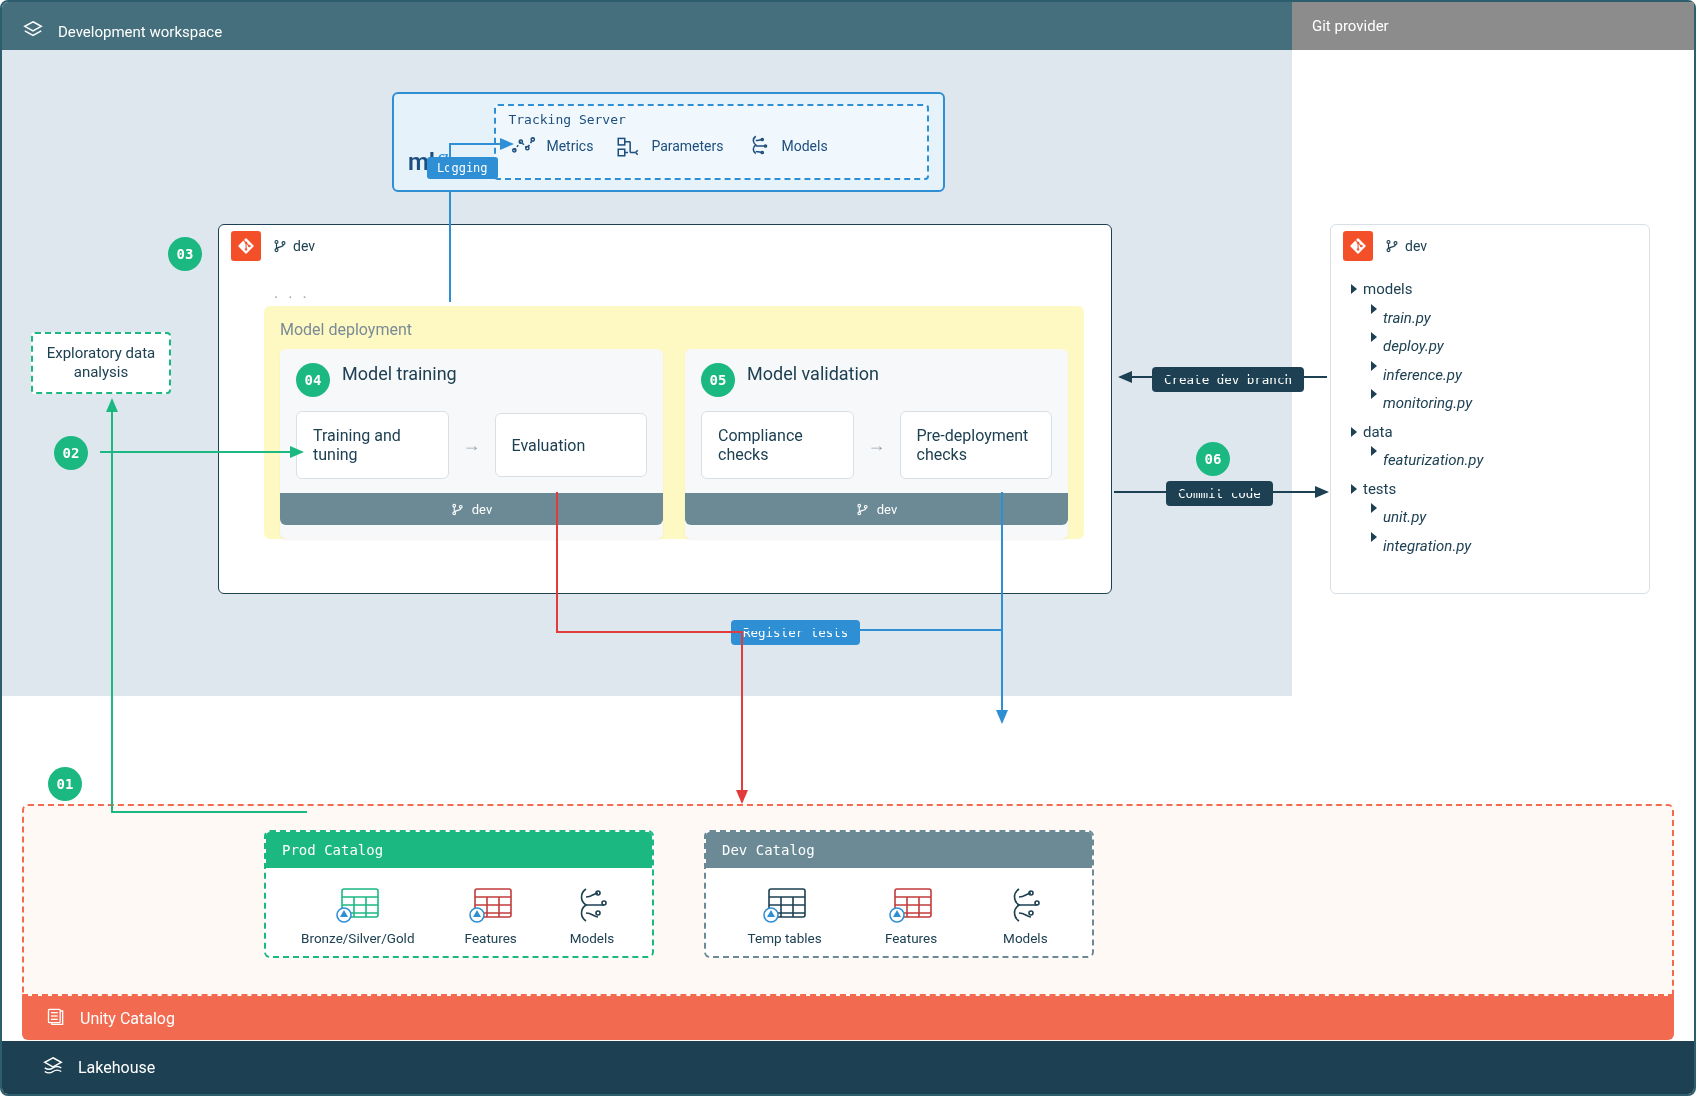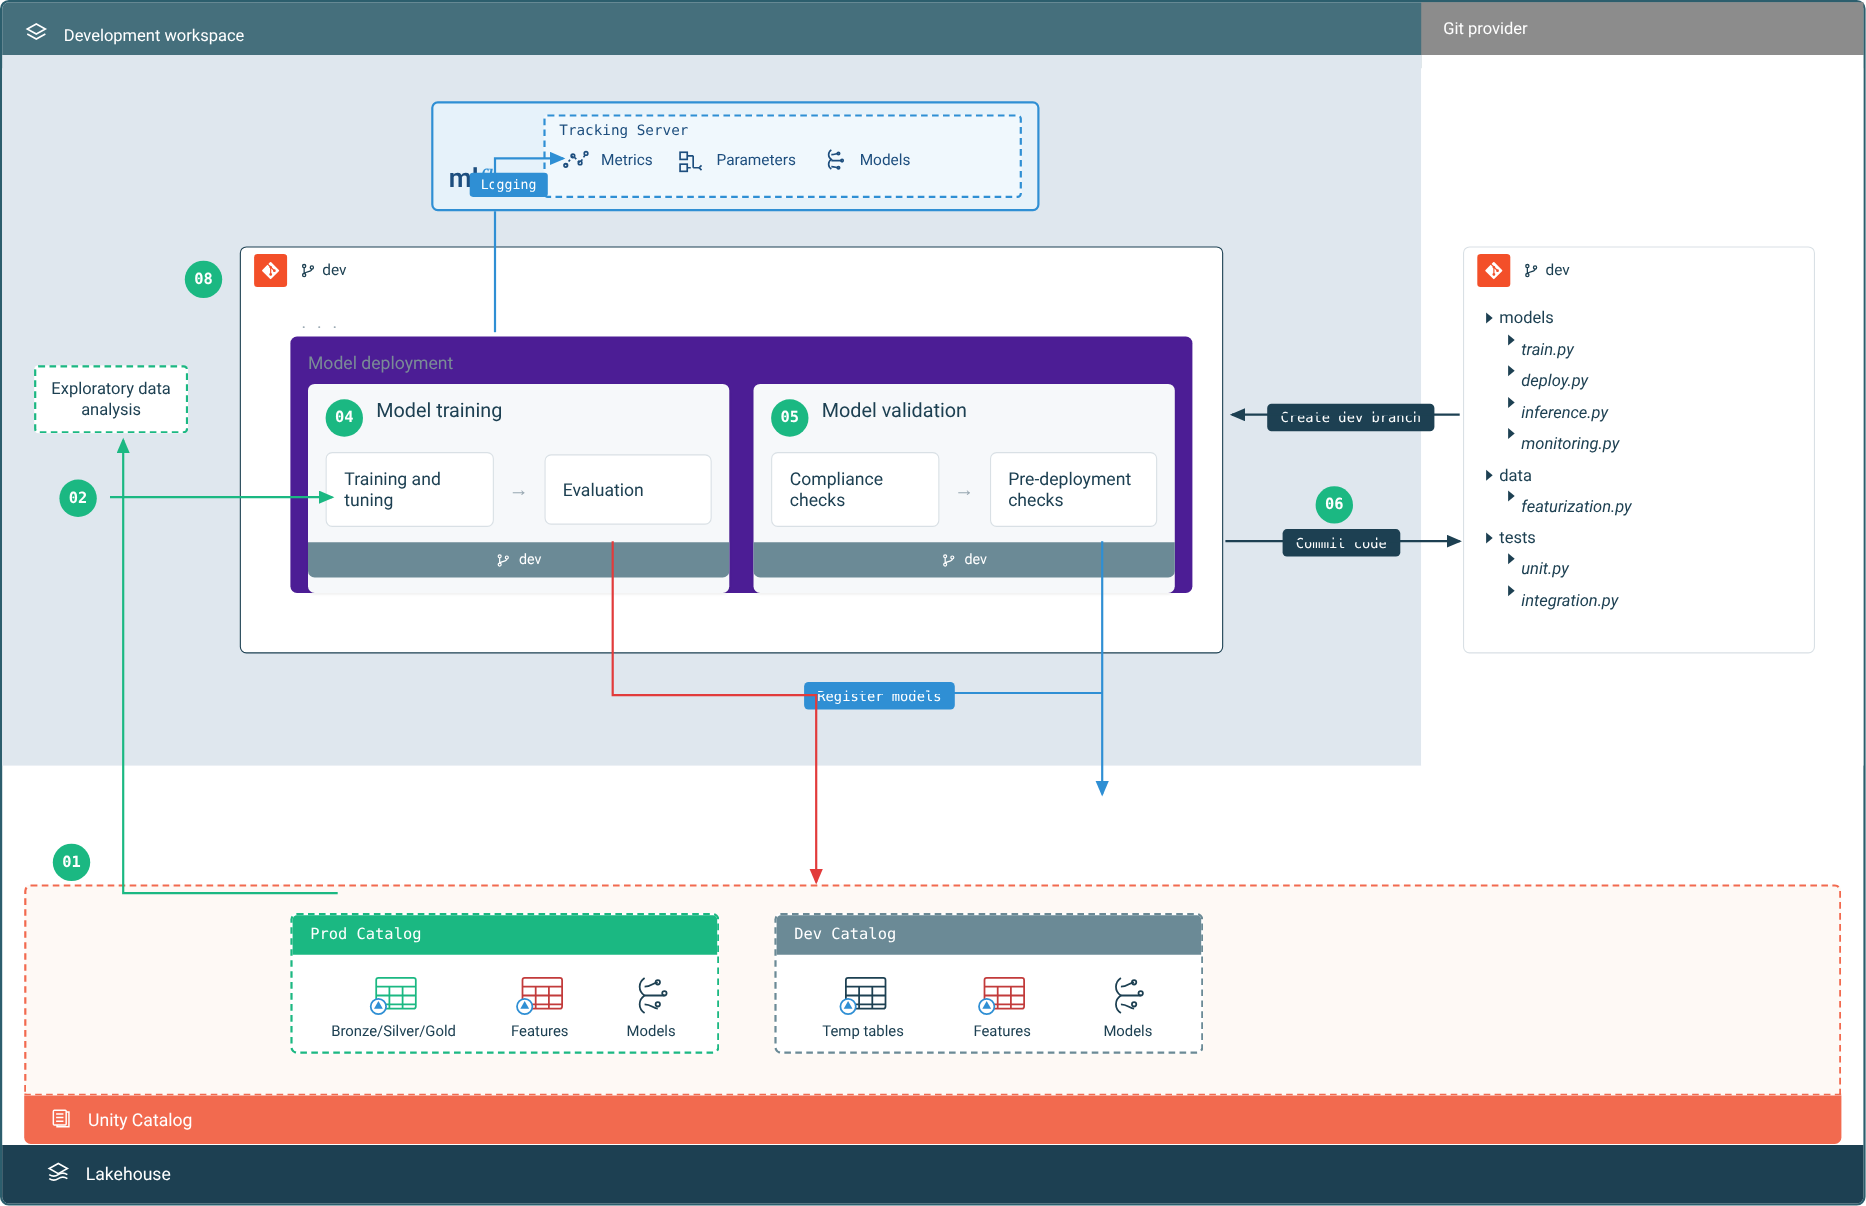--- a/index.html
+++ b/index.html
@@ -44,21 +44,21 @@
 
 .repo-panel { position: absolute; left: 216px; top: 222px; width: 894px; height: 370px; background: #fff; border: 1px solid #1d4052; border-radius: 6px; }
 .repo-header { height: 42px; display: flex; align-items: center; padding: 0 12px; gap: 12px; border-bottom: 1px solid transparent; }
 .git-logo { width: 30px; height: 30px; background: #f34f29; border-radius: 3px; display: flex; align-items: center; justify-content: center; }
 .git-logo svg { width: 18px; height: 18px; }
 .branch-label { display: flex; align-items: center; gap: 6px; color: #1d4052; font-family: 'SF Mono', Menlo, monospace; font-size: 14px; }
 
 
 .card-stack { position: absolute; left: 45px; top: 58px; width: 820px; }
 .dots { color: #9aa9b3; letter-spacing: 3px; font-size: 16px; margin-bottom: 4px; margin-left: 10px; }
-.deploy-card { background: #4c1d95; border-radius: 6px; padding: 14px 16px 0 16px; position: relative; }
+.deploy-card { background: #fef9c3; border-radius: 6px; padding: 14px 16px 0 16px; position: relative; }
 .deploy-title { color: #7a8b96; font-size: 16px; margin-bottom: 10px; }
 .two-subpanels { display: flex; gap: 22px; }
 .subpanel { flex: 1; background: #f6f8fa; border-radius: 6px; padding: 14px 16px; box-shadow: 0 1px 2px rgba(0,0,0,0.05); }
 .subpanel-header { display: flex; gap: 12px; margin-bottom: 14px; }
 .step-badge-inline { width: 34px; height: 34px; border-radius: 50%; background: #1bb882; color: #fff; display: flex; align-items: center; justify-content: center; font-family: 'SF Mono', Menlo, monospace; font-size: 14px; font-weight: 600; }
 .subpanel-title { font-size: 18px; color: #1d4052; }
 .subpanel-boxes { display: flex; gap: 14px; align-items: center; }
 .task-box { flex: 1; background: #fff; border: 1px solid #d9e0e5; border-radius: 6px; padding: 14px 16px; font-size: 16px; color: #1d4052; min-height: 64px; display: flex; align-items: center; }
 .arrow-small { color: #9aa9b3; font-size: 18px; }
 .subpanel-footer { margin-top: 14px; height: 32px; background: #6b8a96; margin-left: -16px; margin-right: -16px; border-radius: 0 0 6px 6px; display: flex; align-items: center; justify-content: center; gap: 8px; color: #fff; font-family: 'SF Mono', Menlo, monospace; font-size: 13px; }
@@ -167,21 +167,21 @@
             </span>
           <span>Models</span>
         </div>
       </div>
     </div>
   </div>
   <div class="logging-badge">Logging</div>
 
   <div class="step-circle sc-01">01</div>
   <div class="step-circle sc-02">02</div>
-  <div class="step-circle sc-03">08</div>
+  <div class="step-circle sc-03">03</div>
   <div class="step-circle sc-06">06</div>
 
   <div class="exploratory">
     <span>Exploratory data analysis</span>
   </div>
 
   <div class="repo-panel">
     <div class="repo-header">
       <div class="git-logo">
         <svg viewBox="0 0 24 24">
@@ -306,21 +306,21 @@
         </div>
       <div class="tree-file">
           <span class="tri"></span>
           <span>integration.py</span>
         </div>
     </div>
   </div>
 
   <div class="pill create-dev">Create dev branch</div>
   <div class="pill commit">Commit code</div>
-  <div class="register-pill">Register models</div>
+  <div class="register-pill">Register tests</div>
 
   <div class="unity-section">
     <div class="unity-body">
       <div class="catalog prod">
         <div class="catalog-header">Prod Catalog</div>
         <div class="catalog-body">
           <div class="catalog-item">
             <div class="catalog-icon">
                 <svg viewBox="0 0 48 40" width="48" height="40" fill="none" stroke="#1bb882" stroke-width="1.6">
                   <rect x="8" y="6" width="36" height="28" rx="2"></rect>

